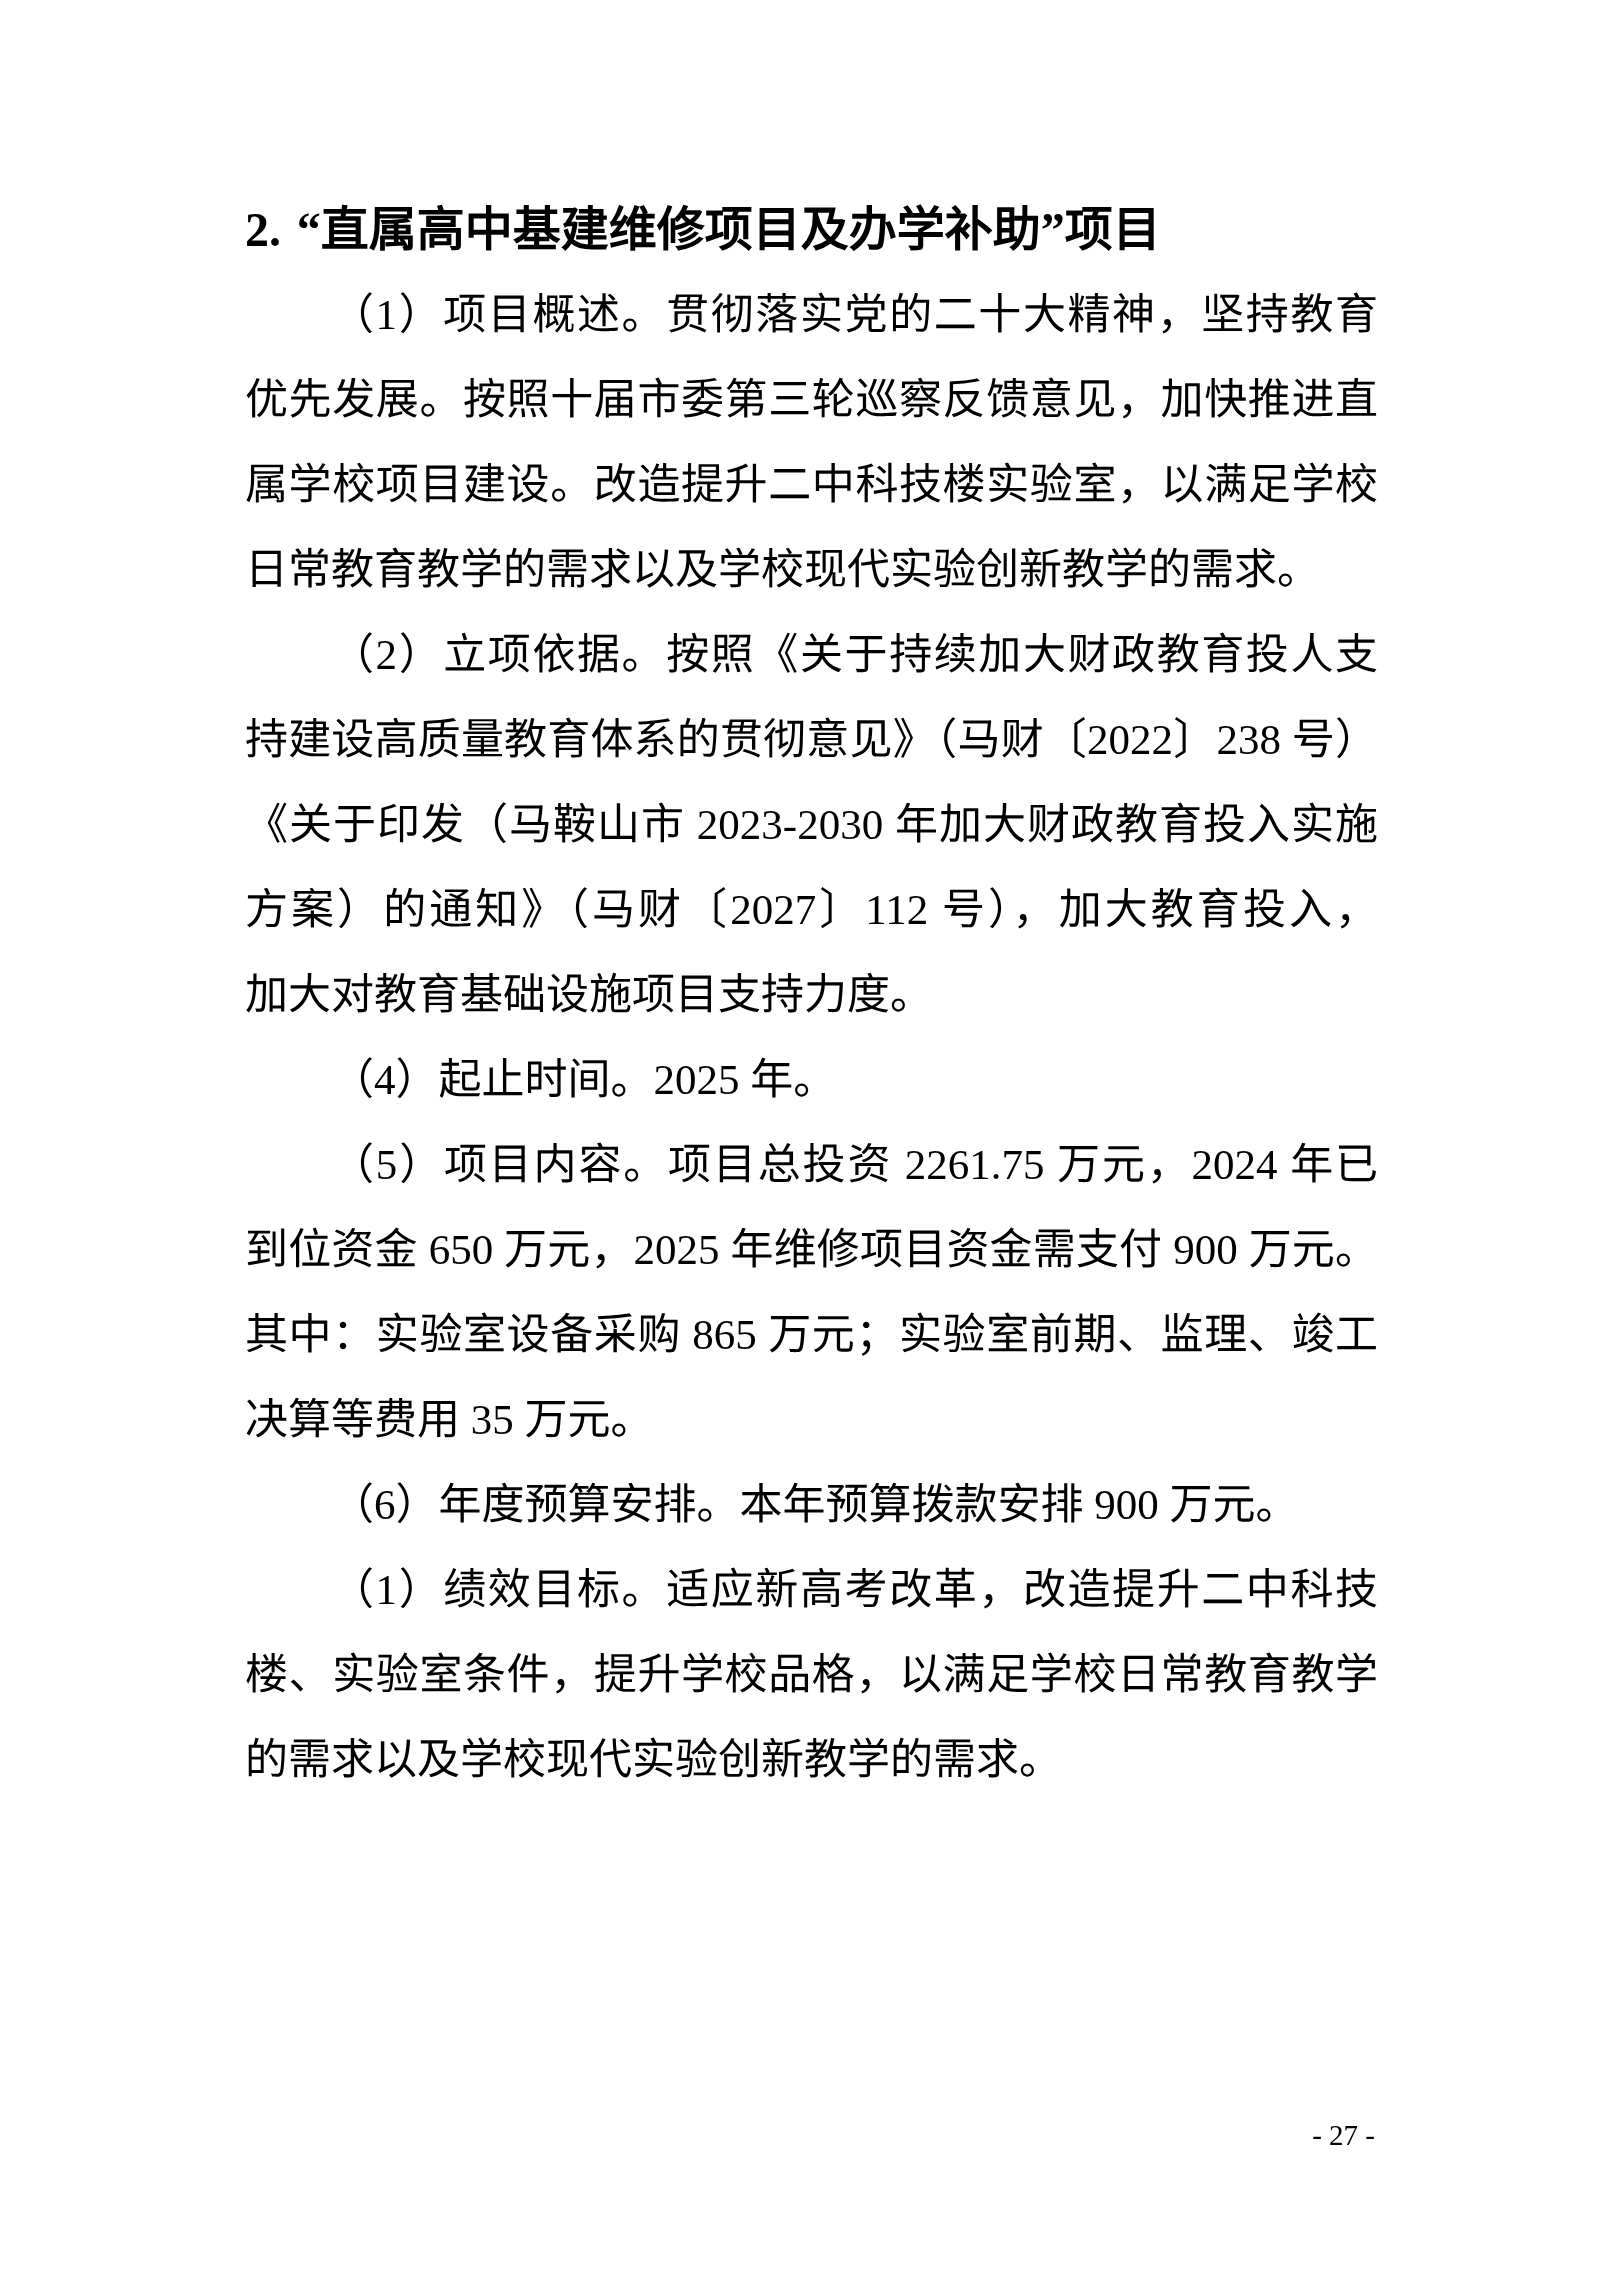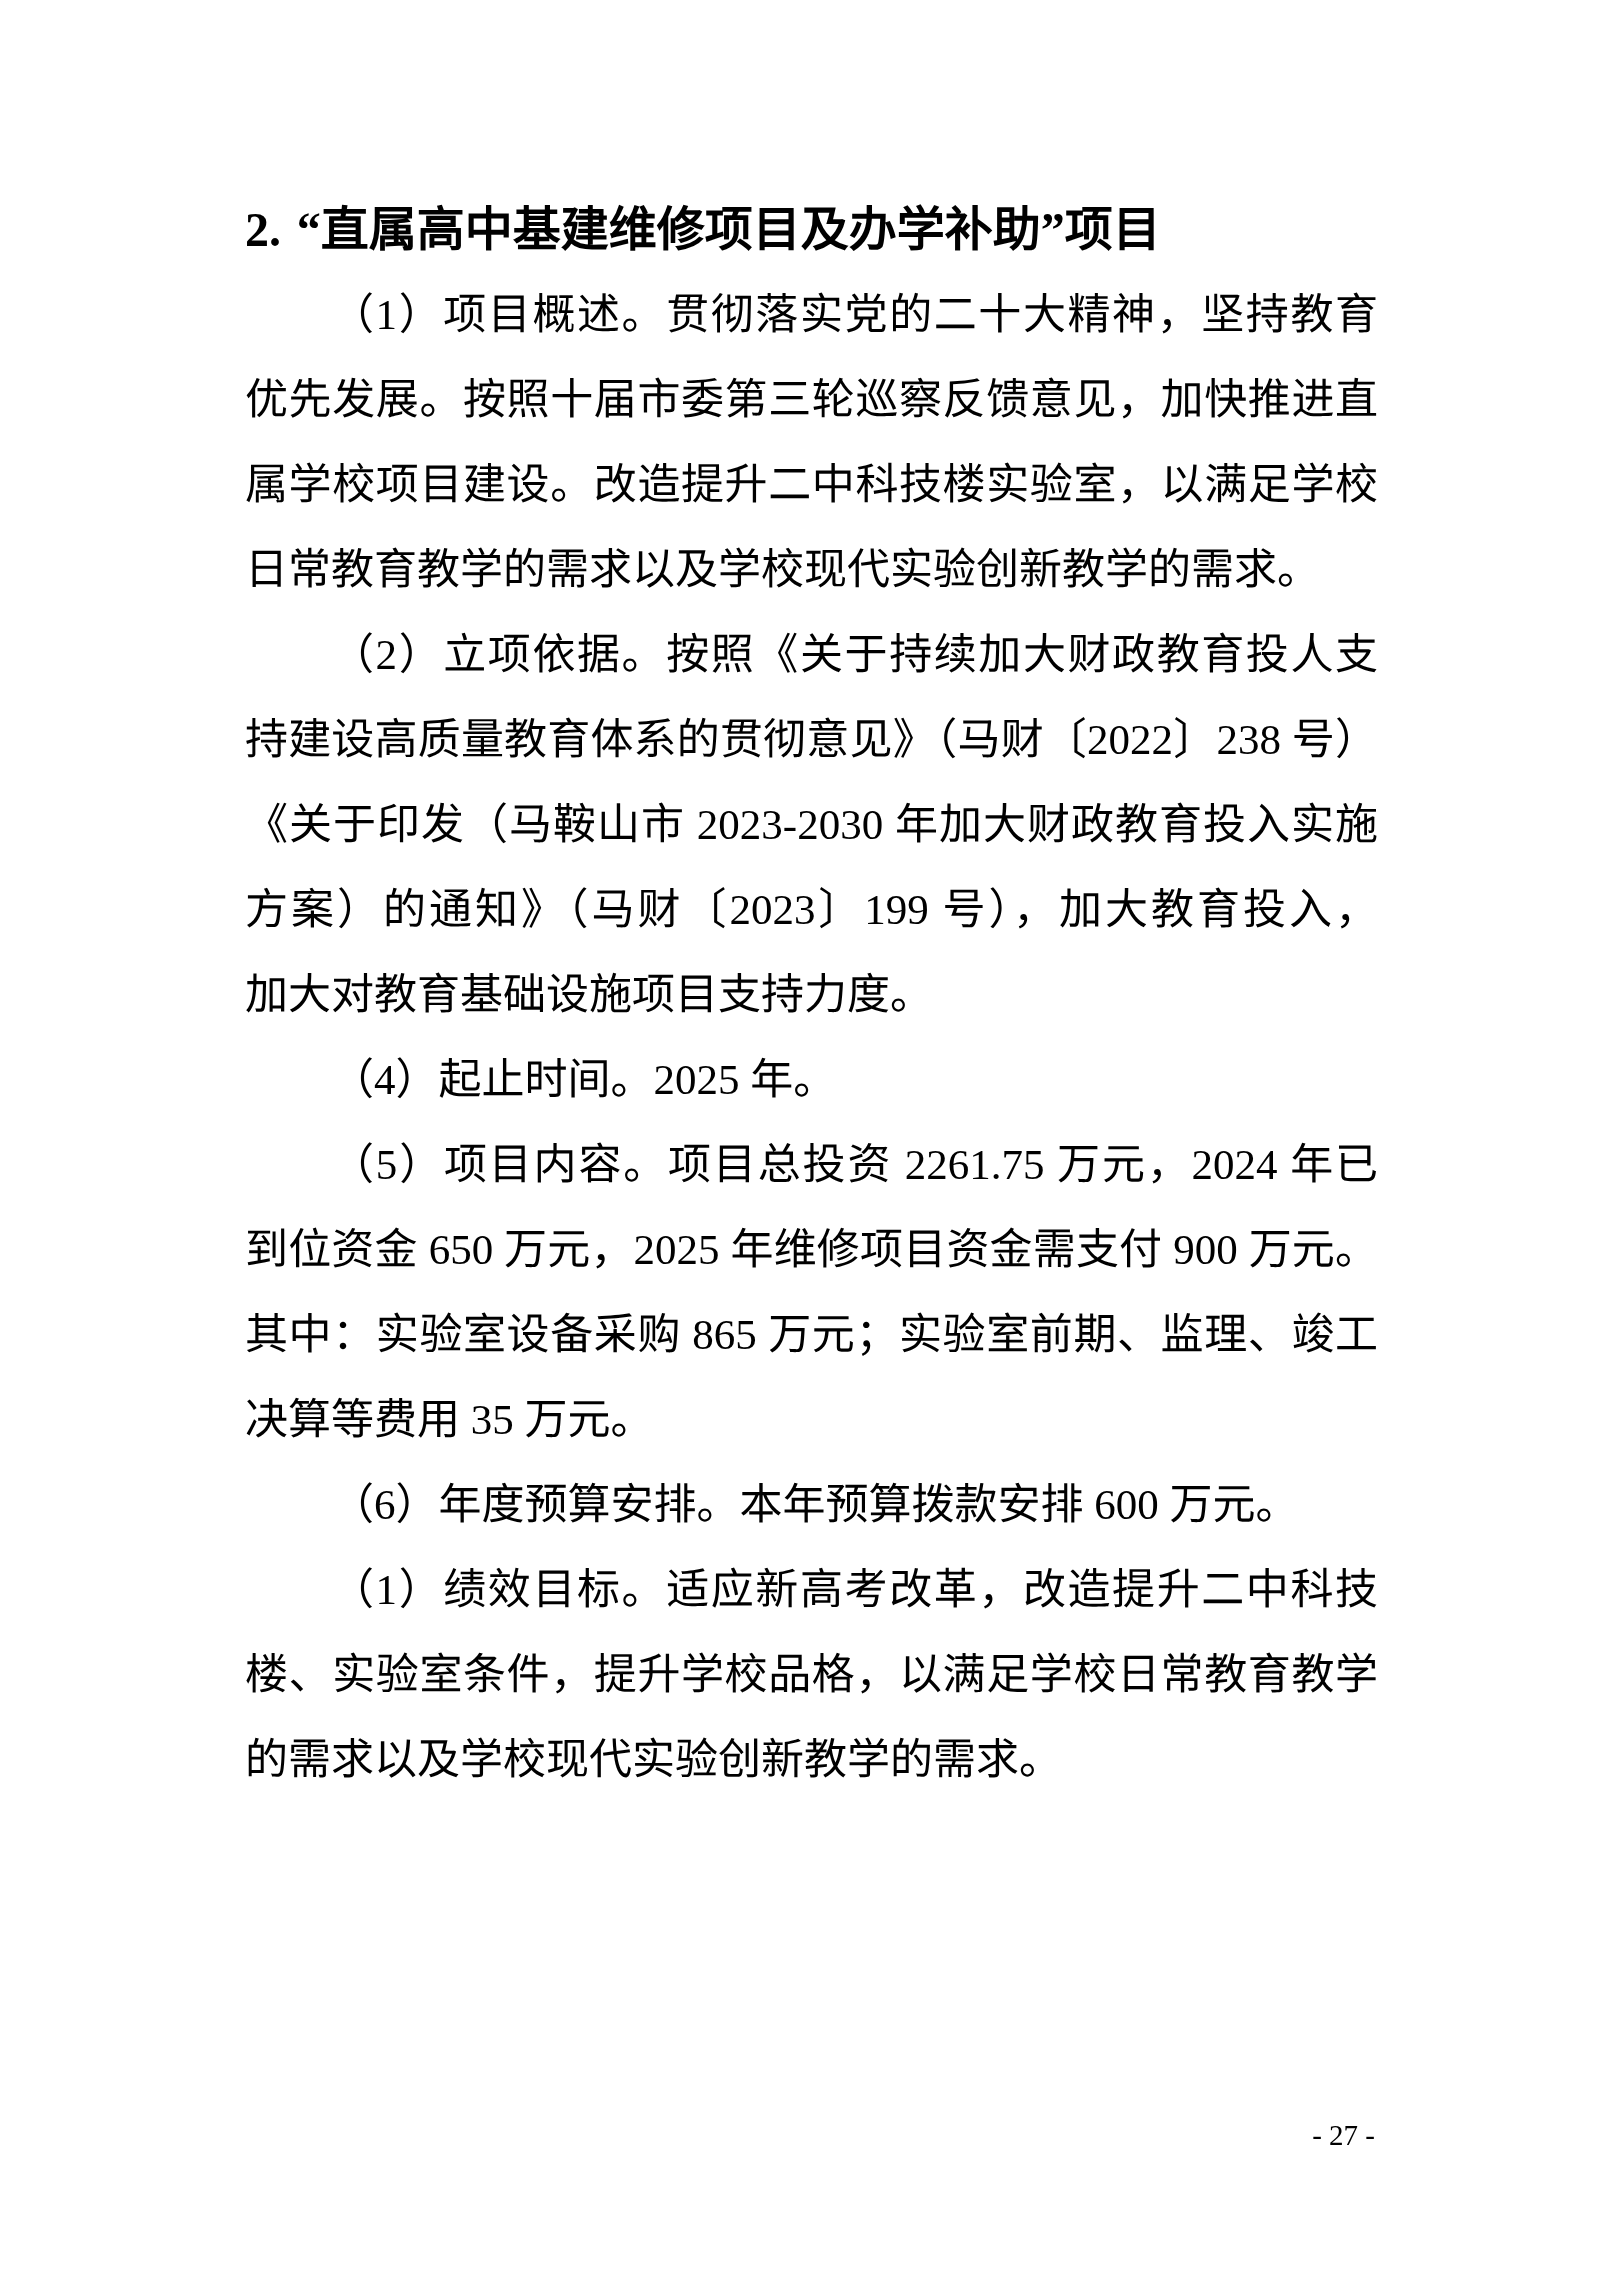--- a/index.html
+++ b/index.html
@@ -65,27 +65,27 @@
     <div class="heading">
       <span class="num">2.</span><span>“直属高中基建维修项目及办学补助”项目</span>
     </div>
     <div class="line indent">（1）项目概述。贯彻落实党的二十大精神，坚持教育</div>
     <div class="line">优先发展。按照十届市委第三轮巡察反馈意见，加快推进直</div>
     <div class="line">属学校项目建设。改造提升二中科技楼实验室，以满足学校</div>
     <div class="line last">日常教育教学的需求以及学校现代实验创新教学的需求。</div>
     <div class="line indent">（2）立项依据。按照《关于持续加大财政教育投人支</div>
     <div class="line">持建设高质量教育体系的贯彻意见》（马财〔2022〕238 号）</div>
     <div class="line">《关于印发（马鞍山市 2023-2030 年加大财政教育投入实施</div>
-    <div class="line">方案）的通知》（马财〔2023〕199 号），加大教育投入，</div>
+    <div class="line">方案）的通知》（马财〔2027〕112 号），加大教育投入，</div>
     <div class="line last">加大对教育基础设施项目支持力度。</div>
     <div class="line indent last">（4）起止时间。2025 年。</div>
     <div class="line indent">（5）项目内容。项目总投资 2261.75 万元，2024 年已</div>
     <div class="line">到位资金 650 万元，2025 年维修项目资金需支付 900 万元。</div>
     <div class="line">其中：实验室设备采购 865 万元；实验室前期、监理、竣工</div>
     <div class="line last">决算等费用 35 万元。</div>
-    <div class="line indent last">（6）年度预算安排。本年预算拨款安排 600 万元。</div>
+    <div class="line indent last">（6）年度预算安排。本年预算拨款安排 900 万元。</div>
     <div class="line indent">（1）绩效目标。适应新高考改革，改造提升二中科技</div>
     <div class="line">楼、实验室条件，提升学校品格，以满足学校日常教育教学</div>
     <div class="line last">的需求以及学校现代实验创新教学的需求。</div>
   </div>
   <div class="page-number">- 27 -</div>
 </div>
 
 
 </body></html>

